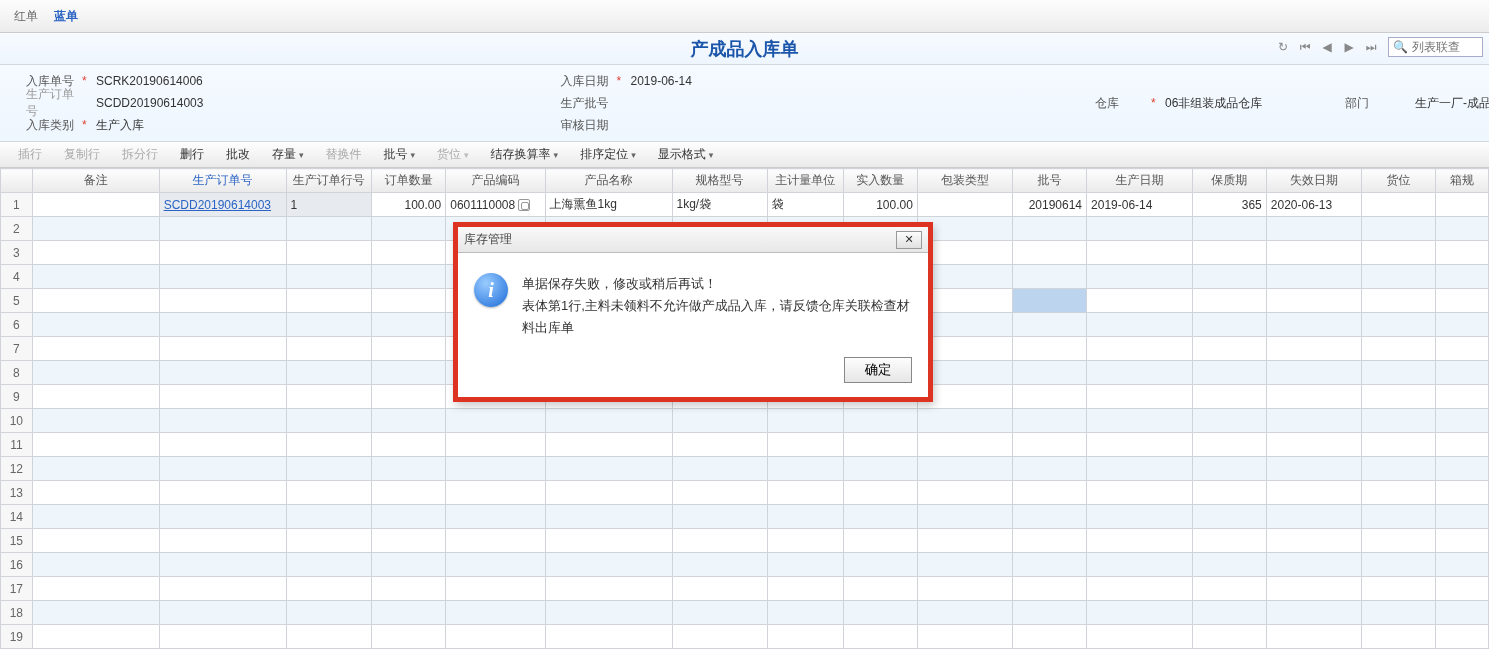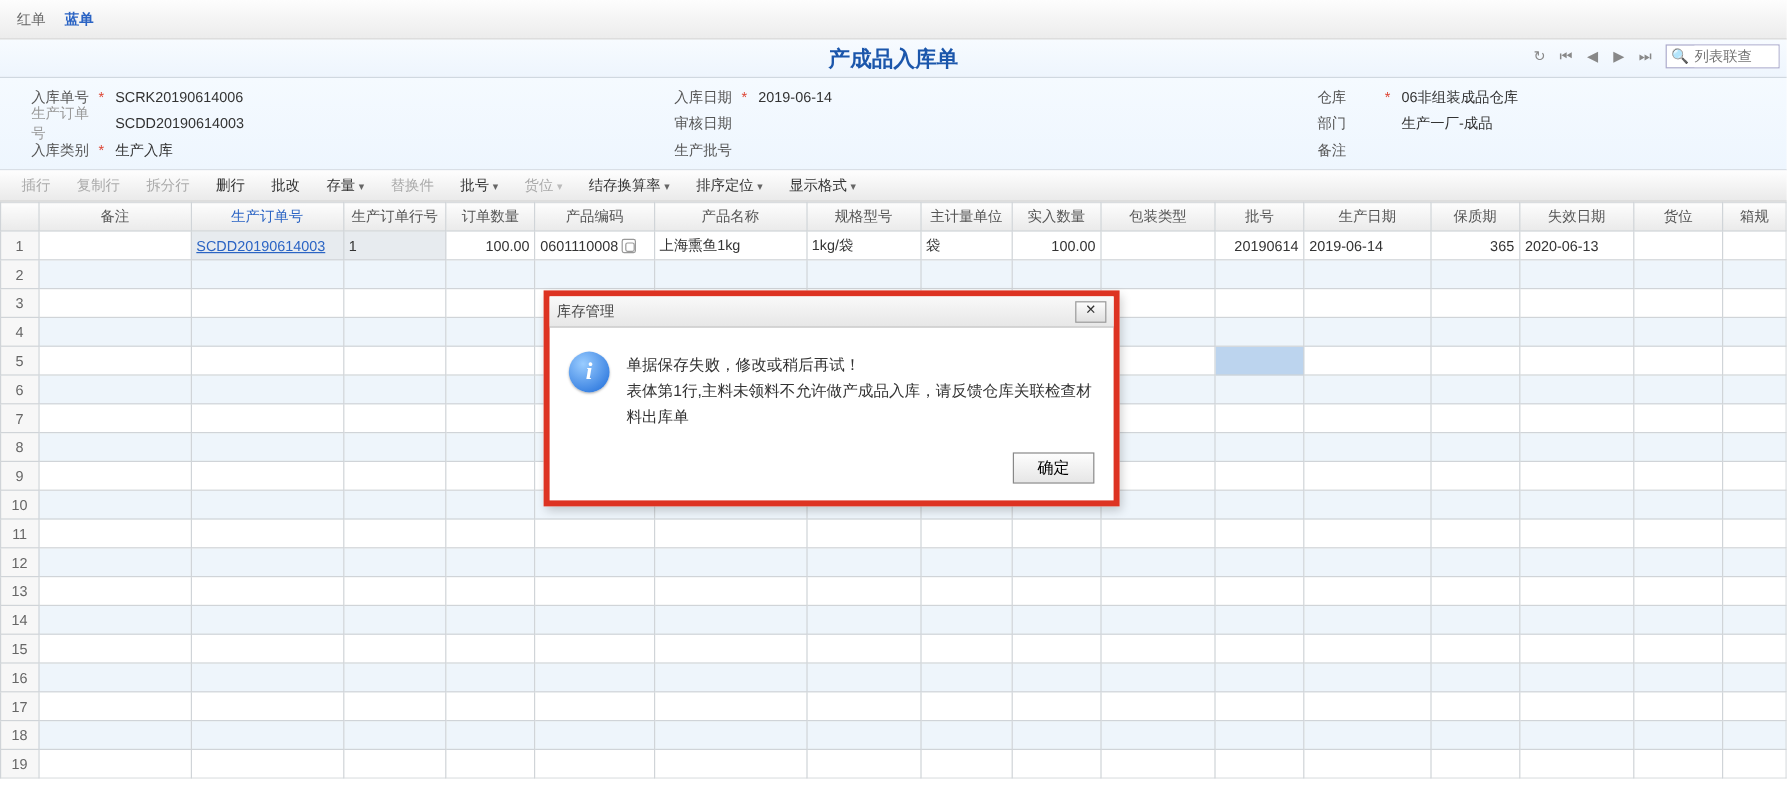--- a/index.html
+++ b/index.html
@@ -34,21 +34,21 @@
     .grid th.link { color:#2b64c4; }
     .rownum { width:30px; text-align:center; background:#f7f7f7; color:#666; }
     .grid tbody tr:nth-child(odd) td.cell { background:#fff; }
     .grid tbody tr:nth-child(even) td.cell { background:#eef5fb; }
     .cell-link { color:#2b64c4; text-decoration:underline; cursor:pointer; }
     .cell-ro { background:#e7ebef !important; }
     .cell-num { text-align:right; }
     .cell-sel { background:#bcd4ee !important; }
     .clip { display:inline-block; width:12px; height:12px; border:1px solid #999; border-radius:2px; position:relative; margin-left:3px; vertical-align:-2px; }
     .clip::before { content:""; position:absolute; width:6px; height:6px; border:1px solid #999; border-radius:2px; left:2px; top:2px; }
-    .dialog-frame { position:absolute; left:453px; top:242px; width:480px; border:5px solid #d32; background:#fff; box-shadow:2px 4px 8px rgba(0,0,0,.2); }
+    .dialog-frame { position:absolute; left:453px; top:222px; width:480px; border:5px solid #d32; background:#fff; box-shadow:2px 4px 8px rgba(0,0,0,.2); }
     .dlg-titlebar { display:flex; align-items:center; justify-content:space-between; height:26px; background:linear-gradient(#f9f9f9,#e7e7e7); border-bottom:1px solid #bbb; padding:0 6px; }
     .dlg-title { color:#444; }
     .dlg-close { width:26px; height:18px; border:1px solid #999; background:linear-gradient(#fdfdfd,#e0e0e0); text-align:center; line-height:14px; font-size:11px; cursor:pointer; }
     .dlg-body { display:flex; padding:20px 16px 10px; }
     .info-icon { width:34px; height:34px; border-radius:50%; background:radial-gradient(circle at 35% 30%,#9cf,#1b6ad8); display:flex; align-items:center; justify-content:center; color:#fff; font-family:Georgia,serif; font-style:italic; font-size:20px; font-weight:bold; flex:0 0 34px; margin-right:14px; box-shadow:0 1px 2px rgba(0,0,0,.3); }
     .dlg-msg { color:#333; font-size:13px; line-height:1.7; }
     .dlg-footer { display:flex; justify-content:flex-end; padding:8px 16px 14px; }
     .dlg-btn { width:68px; height:26px; background:linear-gradient(#fdfdfd,#e6e6e6); border:1px solid #888; cursor:pointer; }
   </style>
 </head>
@@ -93,31 +93,31 @@
           <span class="form-val">生产入库</span>
         </div>
       </div>
       <div class="form-col" style="width: 540px; flex-direction: column;">
         <div class="form-item">
           <span class="form-label">入库日期</span>
           <span class="req" style="width: 10px;">*</span>
           <span class="form-val">2019-06-14</span>
         </div>
         <div class="form-item">
+          <span class="form-label">生产批号</span>
+          <span class="req" style="width: 10px;"></span>
+          <span class="form-val"></span>
+        </div>
+        <div class="form-item">
           <span class="form-label">审核日期</span>
           <span class="req" style="width: 10px;"></span>
           <span class="form-val"></span>
         </div>
-        <div class="form-item">
-          <span class="form-label">生产批号</span>
-          <span class="req" style="width: 10px;"></span>
-          <span class="form-val"></span>
-        </div>
       </div>
-      <div class="form-col" style="width: 380px; flex-direction: column;">
+      <div class="form-col" style="width: 380px; flex-direction: row; align-items: center;">
         <div class="form-item">
           <span class="form-label">仓库</span>
           <span class="req" style="width: 10px;">*</span>
           <span class="form-val">06非组装成品仓库</span>
         </div>
         <div class="form-item">
           <span class="form-label">部门</span>
           <span class="req" style="width: 10px;"></span>
           <span class="form-val">生产一厂-成品</span>
         </div>

